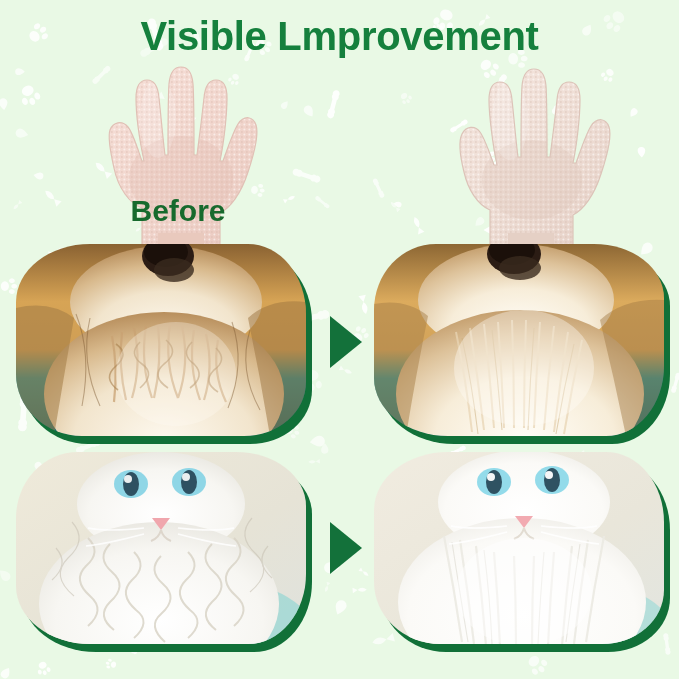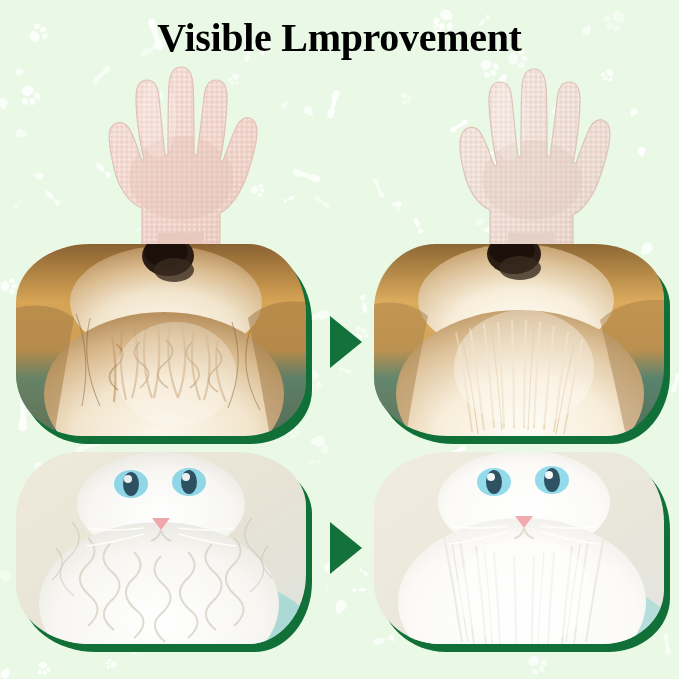--- a/index.html
+++ b/index.html
@@ -13,22 +13,22 @@
     background:#e9f9e5;
   }
   
   #pattern{position:absolute;inset:0;z-index:0;pointer-events:none;}
 
   
   #title{
     position:absolute;left:0;top:14px;width:679px;text-align:center;
     z-index:6;
     font-size:40px;font-weight:bold;letter-spacing:-0.3px;
-    color:#000000;
-    font-family:Liberation Serif, serif;
+    color:#15803d;
+    font-family:Liberation Sans, sans-serif;
   }
 
   
   .glove-wrap{position:absolute;z-index:3;}
   #glove-before{left:78px;top:58px;width:200px;height:195px;}
   #glove-after{left:432px;top:58px;width:200px;height:195px;}
   .glove-wrap svg{display:block;width:100%;height:100%;}
 
   .label{
     position:absolute;z-index:5;
@@ -685,20 +685,21 @@
                L144,105
                C148,94 154,76 159,68
                C165,59 174,60 177,69
                C180,78 175,98 169,116
                C162,138 151,152 141,157
                L141,188 Z" fill="none" stroke="#dcc3b8" stroke-width="1.2"></path>
       <rect x="76" y="175" width="46" height="20" fill="#e5d0c5"></rect>
     </svg>
   </div>
 
+  <div class="label" id="label-before">Before</div>
 
   <div class="panel" id="panel-dog-before">
     <div class="shadow blobA"></div>
     <div class="clipbox blobA">
       <div class="art">
         <svg viewBox="0 0 290 192" preserveAspectRatio="none">
           <defs>
             <linearGradient id="dgbg" x1="0" y1="0" x2="0" y2="1">
               <stop offset="0%" stop-color="#8a6232"></stop>
               <stop offset="30%" stop-color="#d7a455"></stop>

